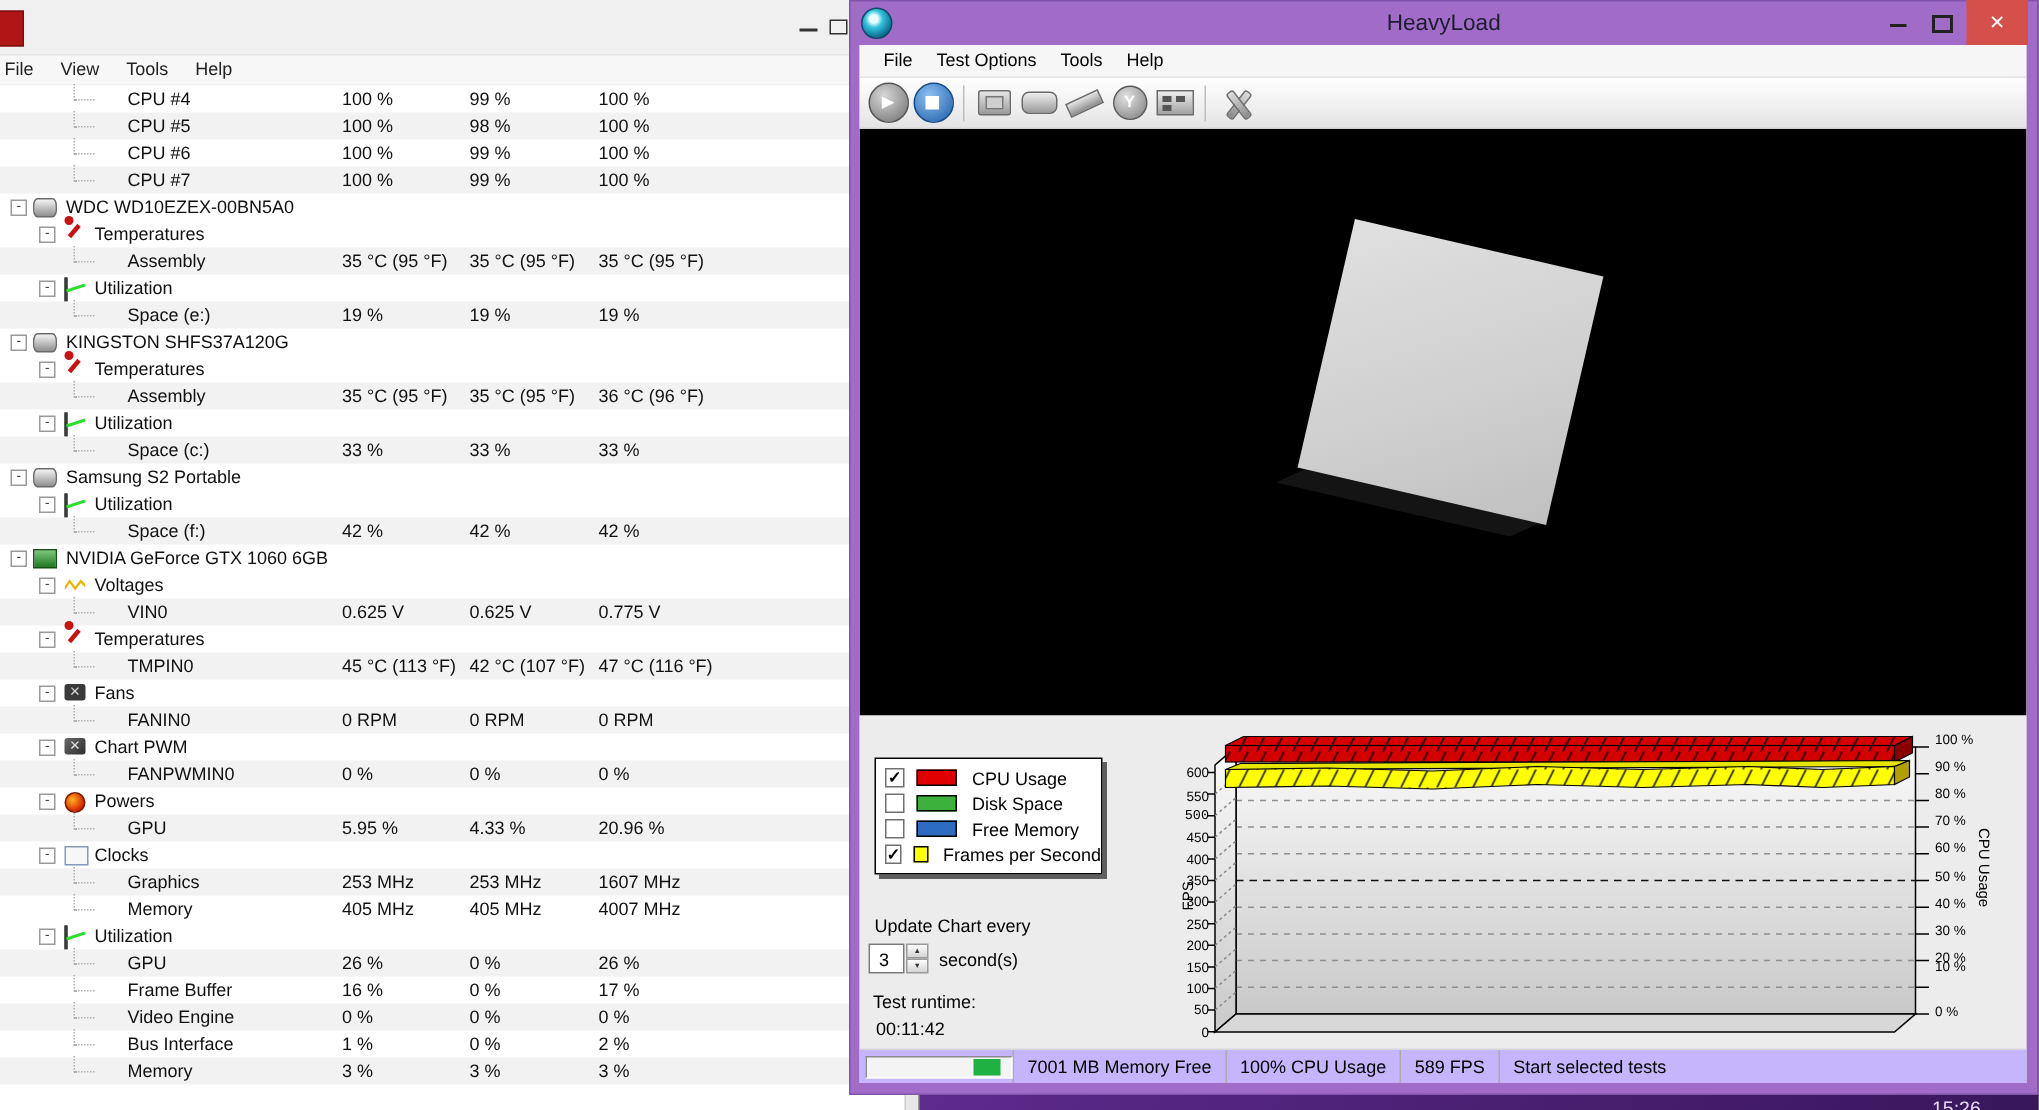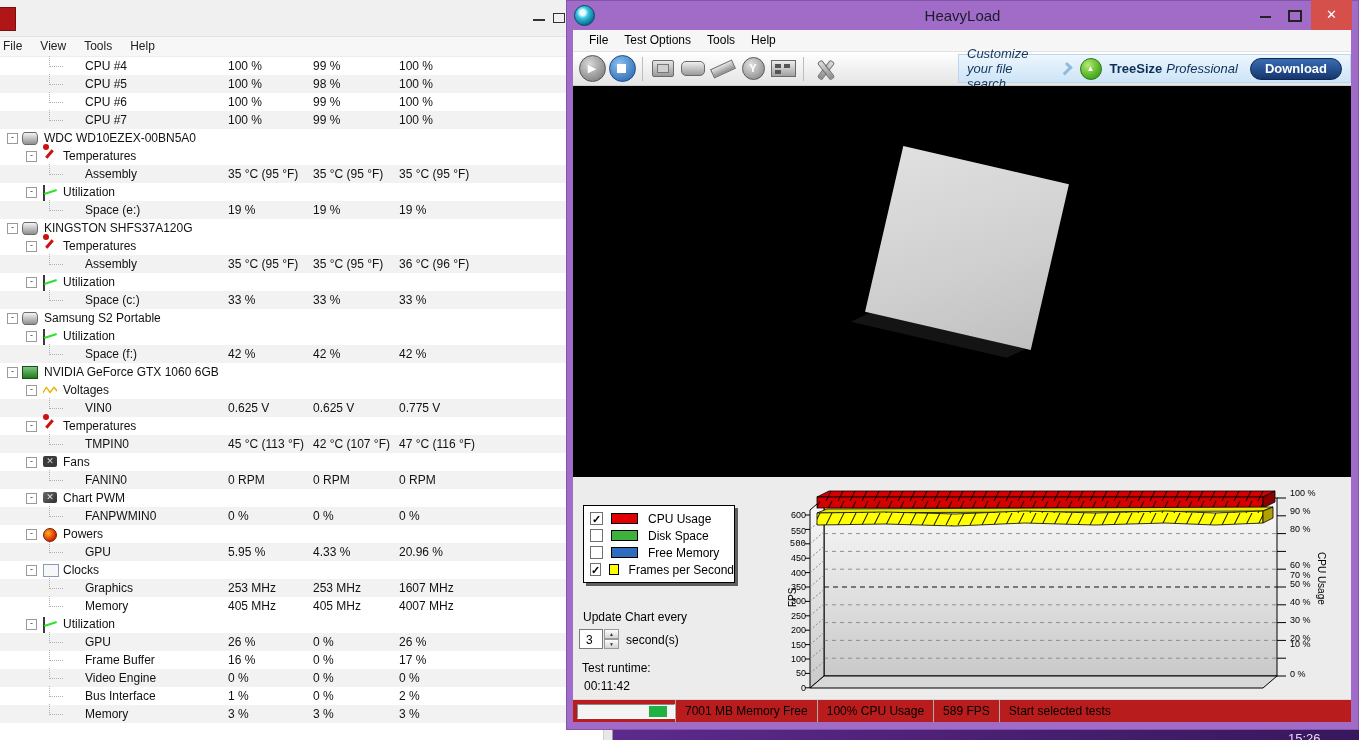--- a/index.html
+++ b/index.html
@@ -132,21 +132,21 @@
   .rt-value{position:absolute;left:11px;top:202px;font-size:12px}
 
   .chart{position:absolute;left:202px;top:0;width:577px;height:221px}
   .chart svg{position:absolute;left:0;top:0}
   .tick{position:absolute;font-size:9px;color:#000;white-space:nowrap;line-height:10px}
   .fps-tick{width:31px;text-align:right}
   .axis-title{position:absolute;font-size:10px;color:#000;white-space:nowrap}
   .t-fps{left:12px;top:130px;transform:rotate(-90deg);transform-origin:0 0}
   .t-cpu{left:552px;top:75px;transform:rotate(90deg);transform-origin:0 0}
 
-  .hl-status{height:22px;background:#b91c1c;border-top:1px solid #d8d8d8;display:flex;align-items:center;font-size:12px;color:#000}
+  .hl-status{height:22px;background:#c4b5fd;border-top:1px solid #d8d8d8;display:flex;align-items:center;font-size:12px;color:#000}
   .prog{width:98px;height:15px;margin-left:4px;border:1px solid;border-color:#8a8a8a #fdfdfd #fdfdfd #8a8a8a;
         background:#f4f4f4;position:relative;box-sizing:border-box}
   .prog-block{position:absolute;left:71px;top:1px;width:18px;height:11px;background:#1fb141}
   .st-panel{height:100%;display:flex;align-items:center;padding:0 9px;border-left:1px solid #ababab;margin-left:0;white-space:nowrap}
   .st-panel:first-of-type{margin-left:4px}
 </style>
 </head>
 <body>
 
 <div class="desktop">
@@ -404,28 +404,20 @@
         <div class="tbtn">
             <span class="tb-clockicon">Y</span>
           </div>
         <div class="tbtn">
             <span class="tb-card"></span>
           </div>
         <div class="tsep"></div>
         <div class="tbtn">
             <span class="tb-wrench"></span>
           </div>
-        <div class="ad">
-          <span class="ad-text">Customize your file search</span>
-          <span class="chev"></span>
-          <span class="ts-logo">▲</span>
-          <span class="ts-name">TreeSize</span>
-          <span class="ts-pro">Professional</span>
-          <span class="dl-btn">Download</span>
-        </div>
       </div>
 
       <div class="hl-render">
         <div class="cube">
           <div class="cube-bottom"></div>
           <div class="cube-face"></div>
         </div>
       </div>
 
       <div class="hl-panel">
@@ -559,21 +551,21 @@
               <span class="tick fps-tick" style="left: 0px; top: 148.2px;">200</span>
               <span class="tick fps-tick" style="left: 0px; top: 162.6px;">150</span>
               <span class="tick fps-tick" style="left: 0px; top: 177px;">100</span>
               <span class="tick fps-tick" style="left: 0px; top: 191.4px;">50</span>
               <span class="tick fps-tick" style="left: 0px; top: 205.8px;">0</span>
             </div>
           <div id="cpu-ticks">
               <span class="tick" style="left: 515px; top: 11px;">100 %</span>
               <span class="tick" style="left: 515px; top: 29.1px;">90 %</span>
               <span class="tick" style="left: 515px; top: 47.2px;">80 %</span>
-              <span class="tick" style="left: 515px; top: 65.3px; margin-top: 28px;">70 %</span>
+              <span class="tick" style="left: 515px; top: 65.3px;">70 %</span>
               <span class="tick" style="left: 515px; top: 83.4px;">60 %</span>
               <span class="tick" style="left: 515px; top: 101.5px;">50 %</span>
               <span class="tick" style="left: 515px; top: 119.6px;">40 %</span>
               <span class="tick" style="left: 515px; top: 137.7px;">30 %</span>
               <span class="tick" style="left: 515px; top: 155.8px; text-align: right;">20 %</span>
               <span class="tick" style="left: 515px; top: 162px;">10 %</span>
               <span class="tick" style="left: 515px; top: 192px;">0 %</span>
             </div>
           <div class="axis-title t-fps">FPS</div>
           <div class="axis-title t-cpu">CPU Usage</div>

